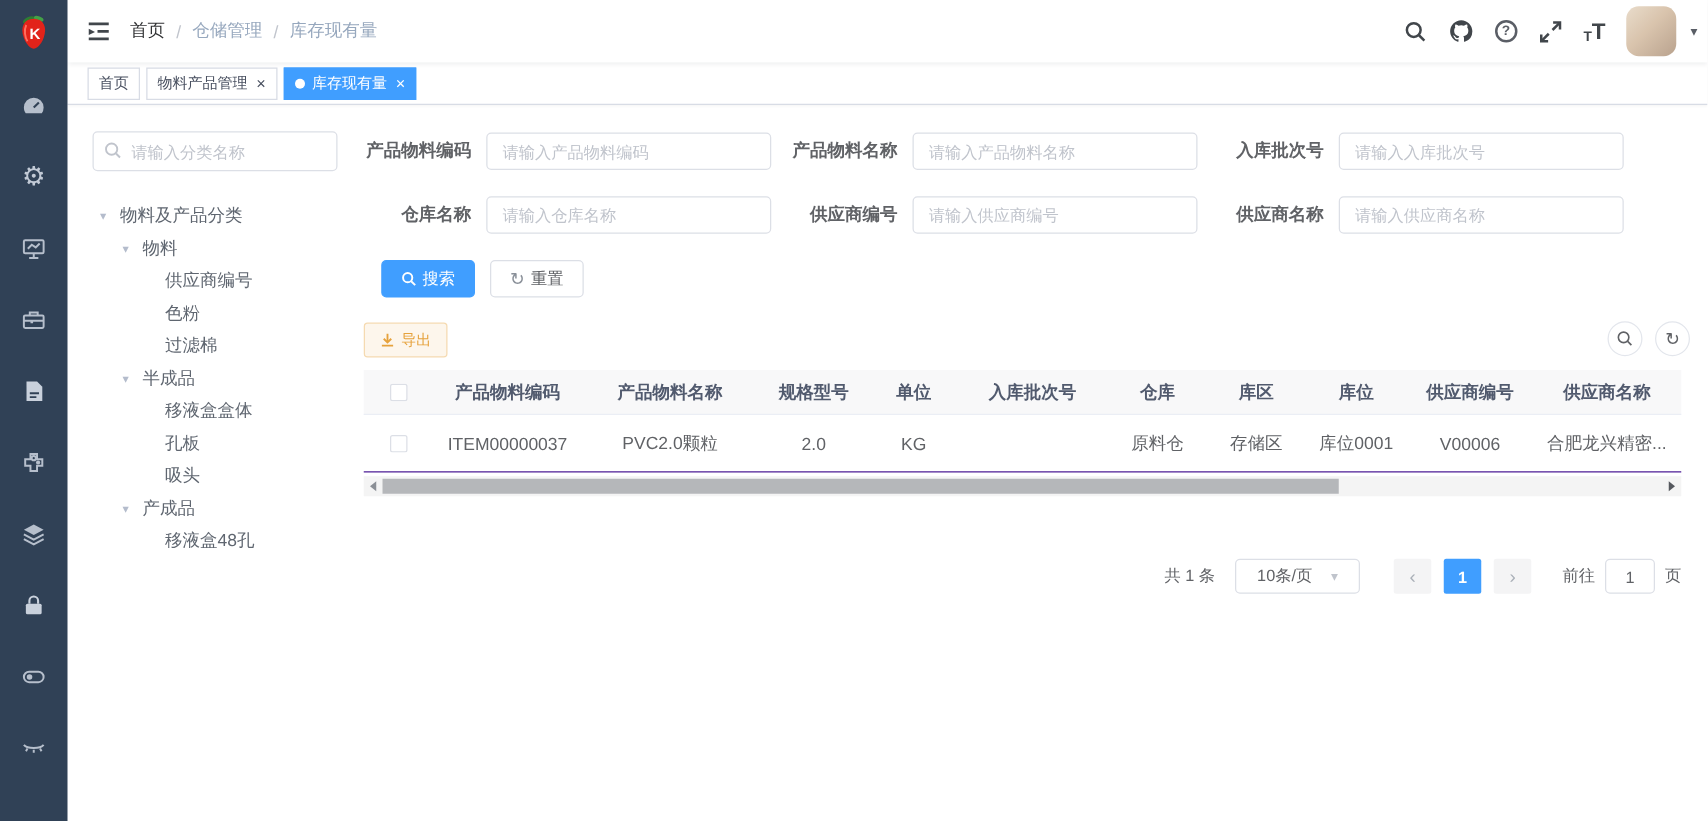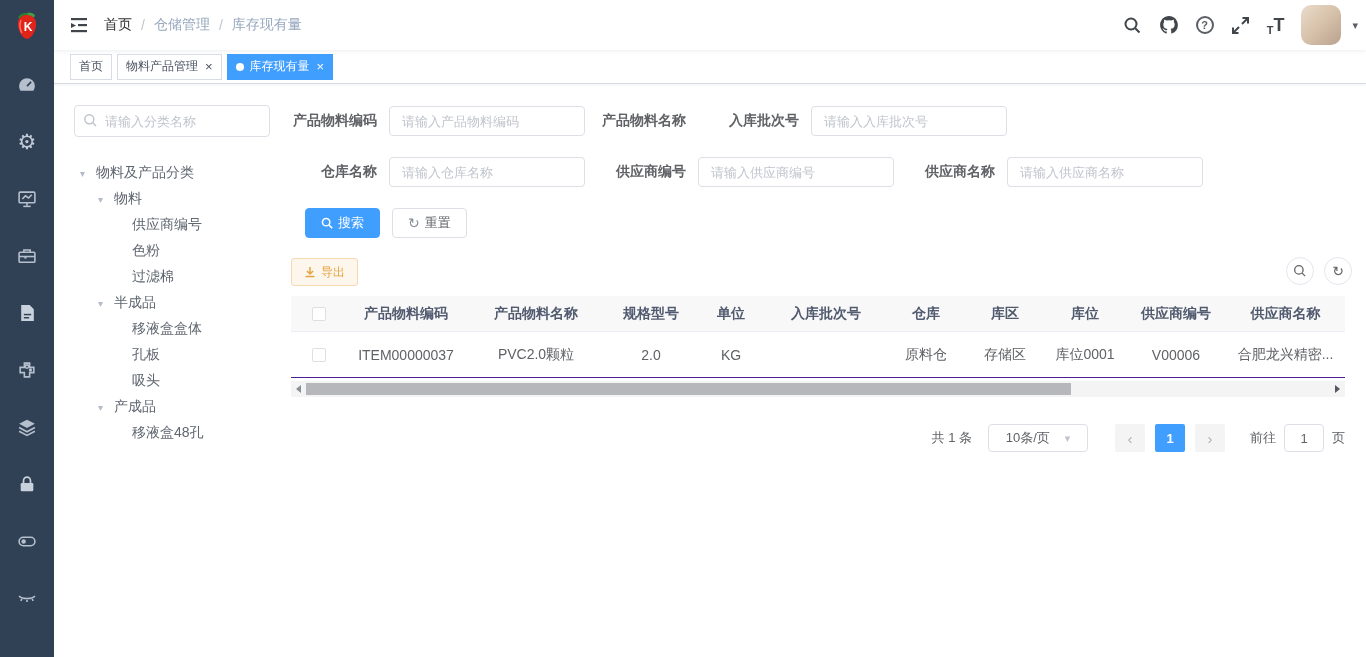--- a/index.html
+++ b/index.html
@@ -48,21 +48,21 @@
   .lv1 { padding-left:24px; }
   .lv2 { padding-left:42px; }
 
   
   .filter { position:absolute; left:291px; top:106px; }
   .f-row { display:flex; align-items:center; margin-bottom:21px; }
   .f-item { display:flex; align-items:center; }
   .f-item + .f-item { margin-left:15px; }
   .f-label { width:98px; text-align:right; padding-right:12px; font-size:14px; font-weight:bold; color:#606266; flex:none; white-space:nowrap; }
   .f-input { position:relative; }
-  .f-input input { width:196px; height:30px; border:1px solid #dcdfe6; border-radius:4px; padding:0 12px; font-size:13px; color:#a16207; outline:none; }
+  .f-input input { width:228px; height:30px; border:1px solid #dcdfe6; border-radius:4px; padding:0 12px; font-size:13px; color:#a16207; outline:none; }
   .f-input.with-icon input { padding-left:30px; }
   .f-input .cal { position:absolute; left:9px; top:8px; }
   .btn { height:30px; border-radius:4px; font-size:13px; display:inline-flex; align-items:center; gap:5px; cursor:pointer; }
   .btn-search { margin-left:14px; padding:0 15px; background:#409EFF; border:1px solid #409EFF; color:#fff; }
   .btn-reset { margin-left:12px; padding:0 15px; background:#fff; border:1px solid #dcdfe6; color:#606266; }
   .btn-reset .re { font-size:14px; color:#8a9099; }
 
   
   .export-btn { position:absolute; left:291px; top:258px; height:28px; padding:0 12px; border:1px solid #f5dab1; background:#fdf6ec; color:#E6A23C; border-radius:3px; font-size:12px; display:inline-flex; align-items:center; gap:5px; cursor:pointer; }
   .tool-circles { position:absolute; top:257px; left:1286px; display:flex; gap:10px; }
@@ -80,21 +80,21 @@
 
   
   .hscroll { position:absolute; left:291px; top:381px; width:1054px; height:16px; background:#f4f4f4; display:flex; align-items:center; }
   .hs-arrow { width:15px; height:16px; display:flex; align-items:center; justify-content:center; cursor:pointer; flex:none; }
   .tri-l { width:0; height:0; border-top:4px solid transparent; border-bottom:4px solid transparent; border-right:5px solid #8b8f96; }
   .tri-r { width:0; height:0; border-top:4px solid transparent; border-bottom:4px solid transparent; border-left:5px solid #55585e; }
   .hs-track { flex:1; position:relative; height:16px; }
   .hs-thumb { position:absolute; left:0; top:2px; height:12px; width:765px; background:#b5b7ba; cursor:pointer; }
 
   
-  .pagination { position:absolute; left:291px; top:424px; width:1054px; display:flex; align-items:center; justify-content:flex-end; font-size:13px; color:#606266; }
+  .pagination { position:absolute; left:291px; top:447px; width:1054px; display:flex; align-items:center; justify-content:flex-end; font-size:13px; color:#606266; }
   .pg-total { margin-right:16px; }
   .page-select { width:100px; height:28px; border:1px solid #dcdfe6; border-radius:4px; background:#fff; display:flex; align-items:center; justify-content:center; gap:15px; cursor:pointer; margin-right:22px; }
   .page-select .sel-caret { color:#c0c4cc; font-size:11px; }
   .pg-btn { min-width:30px; height:28px; background:#f4f4f5; border-radius:2px; display:flex; align-items:center; justify-content:center; margin:0 5px; cursor:pointer; color:#aab0b8; font-size:15px; }
   .pg-num { min-width:30px; height:28px; background:#409EFF; border-radius:2px; display:flex; align-items:center; justify-content:center; margin:0 5px; cursor:pointer; color:#fff; font-weight:bold; font-size:13px; }
   .pg-goto { margin-left:20px; display:flex; align-items:center;justify-content:space-between; }
   .pg-goto input { width:40px; height:28px; border:1px solid #dcdfe6; border-radius:4px; text-align:center; margin:0 8px; font-size:13px; color:#606266; outline:none; }
 
   svg { display:block; }
 </style>
@@ -299,20 +299,21 @@
 </div>
 
 <div class="filter">
   <div class="f-row">
     <div class="f-item">
       <span class="f-label">产品物料编码</span>
       <span class="f-input"><input type="text" placeholder="请输入产品物料编码" style=""></span>
     </div>
     <div class="f-item">
       <span class="f-label">产品物料名称</span>
+      <span class="f-input"><input type="text" placeholder="请输入产品物料名称" style=""></span>
     </div>
     <div class="f-item">
       <span class="f-label">入库批次号</span>
       <span class="f-input"><input type="text" placeholder="请输入入库批次号" style=""></span>
     </div>
   </div>
   <div class="f-row">
     <div class="f-item">
       <span class="f-label">仓库名称</span>
       <span class="f-input"><input type="text" placeholder="请输入仓库名称" style=""></span>

